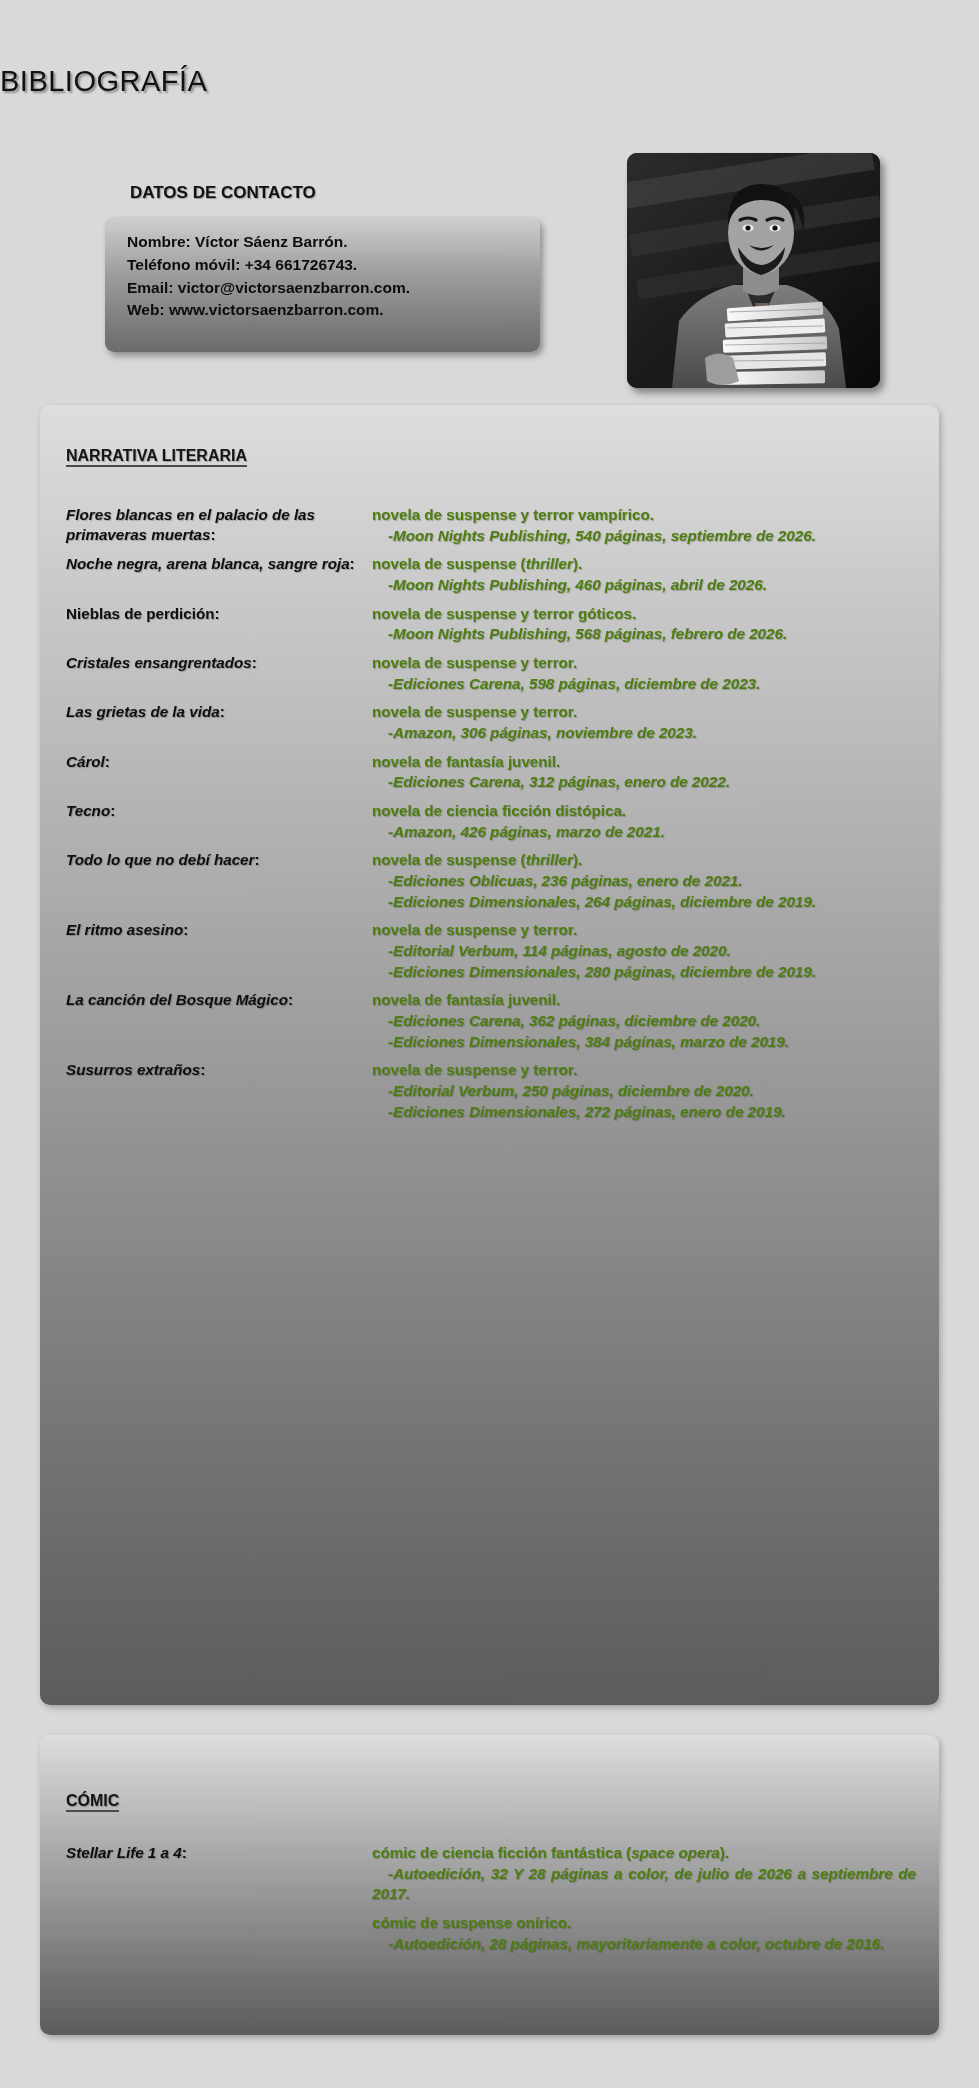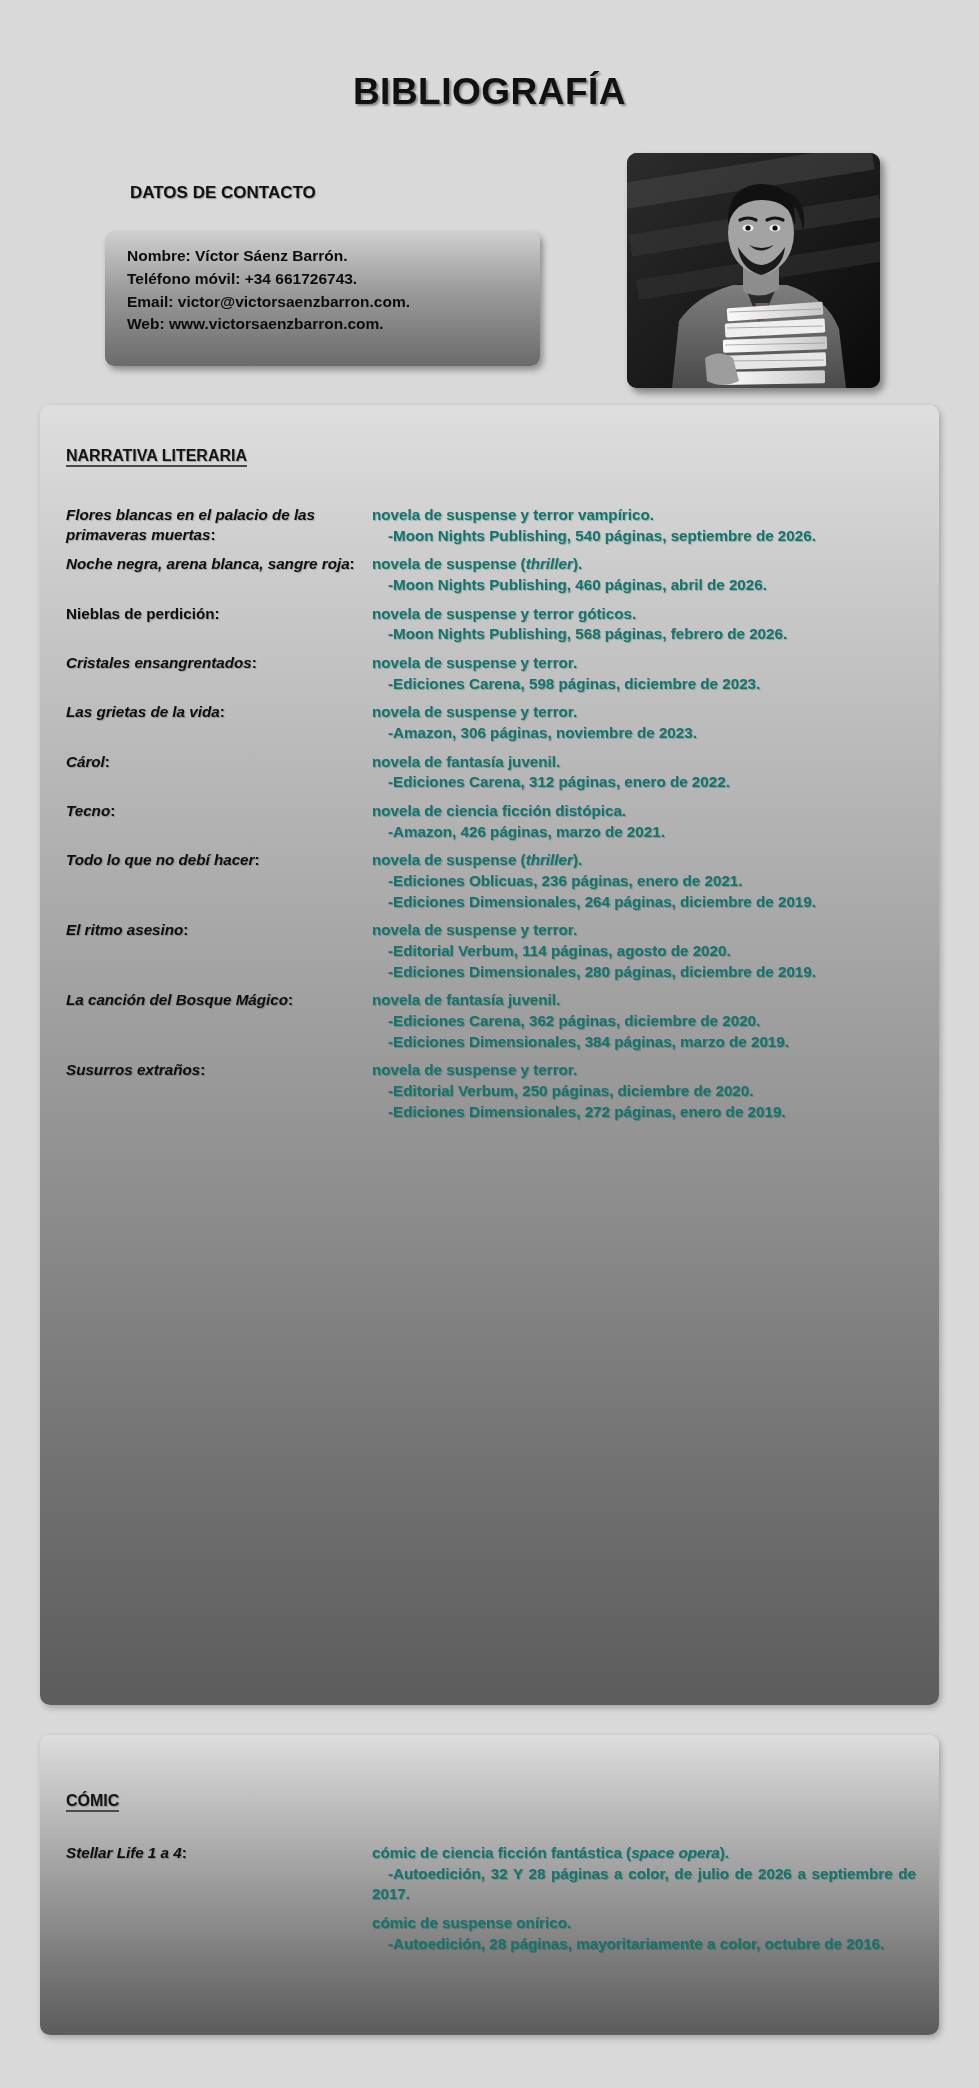--- a/index.html
+++ b/index.html
@@ -8,41 +8,41 @@
     width: 979px;
     height: 2088px;
     background: #d9d9d9;
     font-family: "Liberation Sans", sans-serif;
     position: relative;
     overflow: hidden;
   }
 
   
   .page-title {
-    text-align: center;
-    font-size: 37px;
-    font-weight: bold;
+    text-align: left;
+    font-size: 29px;
+    font-weight: normal;
     letter-spacing: 0.5px;
     color: #111;
     padding-top: 46px;
     text-shadow: 2px 2px 2px rgba(0,0,0,0.35);
   }
 
   
   .contact-wrap {
     position: absolute;
     left: 105px;
     top: 183px;
     width: 435px;
   }
   .contact-heading {
     font-size: 17px;
     font-weight: bold;
     color: #111;
-    margin: 0 0 28px 25px;
+    margin: 0 0 14px 25px;
     text-shadow: 1px 1px 1px rgba(0,0,0,0.3);
   }
   .contact-box {
     background: linear-gradient(to bottom, #cfcfcf 0%, #9a9a9a 45%, #6b6b6b 100%);
     border-radius: 9px;
     padding: 14px 22px 20px 22px;
     box-shadow: 3px 4px 6px rgba(0,0,0,0.35);
     min-height: 135px;
   }
   .contact-line {
@@ -112,26 +112,26 @@
     padding-right: 8px;
     text-shadow: 1px 1px 1px rgba(0,0,0,0.22);
   }
   .e-title.upright { font-style: normal; }
   .e-title .colon { font-style: normal; }
 
   .e-desc {
     grid-column: 2;
     font-size: 15.2px;
     font-weight: bold;
-    color: #0f766e;
+    color: #4d7c0f;
     line-height: 1.36;
     text-shadow: 1px 1px 1px rgba(0,0,0,0.22);
   }
   .e-desc .kind  { display:block; }
-  .e-desc .pub   { display:block; text-indent: 16px; text-align: justify; }
+  .e-desc .pub   { display:block; text-indent: 16px; text-align: justify; font-style: italic; }
   .e-desc .pub:last-child { text-align: justify; }
   .e-desc em { font-style: italic; }
 
   .row-gap { height: 8px; grid-column: 1 / -1; }
 </style>
 </head>
 <body>
 
 <h1 class="page-title">BIBLIOGRAFÍA</h1>
 

